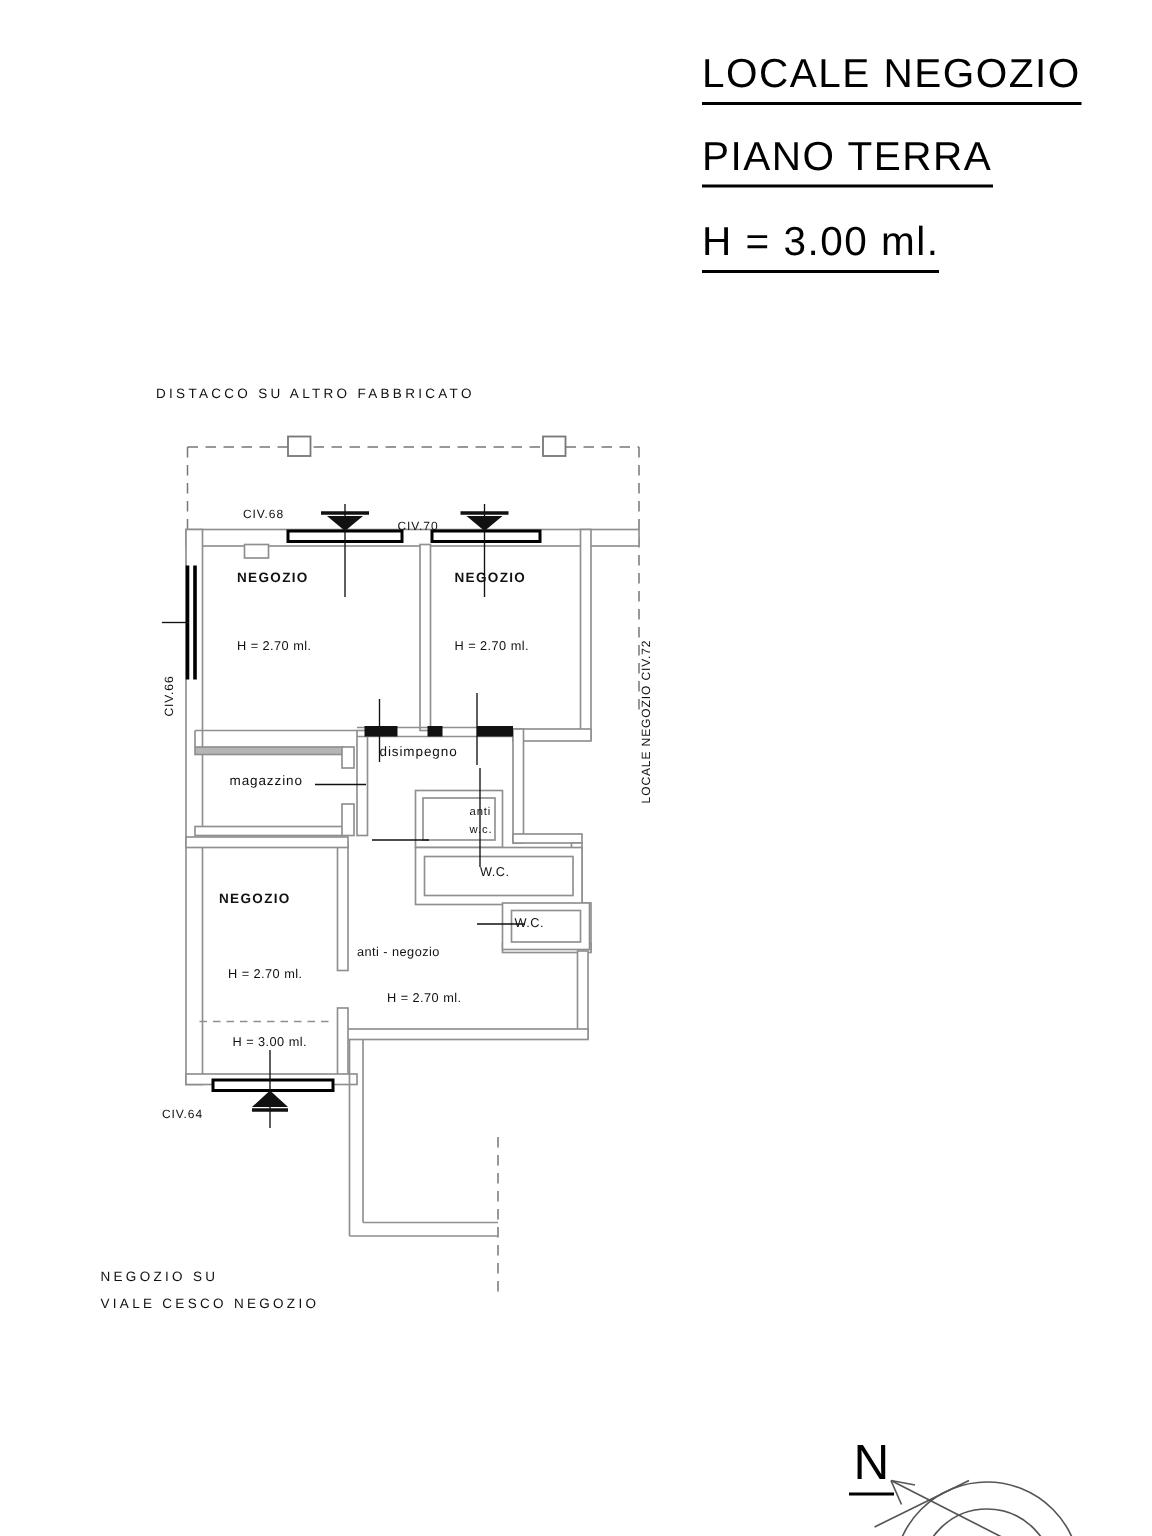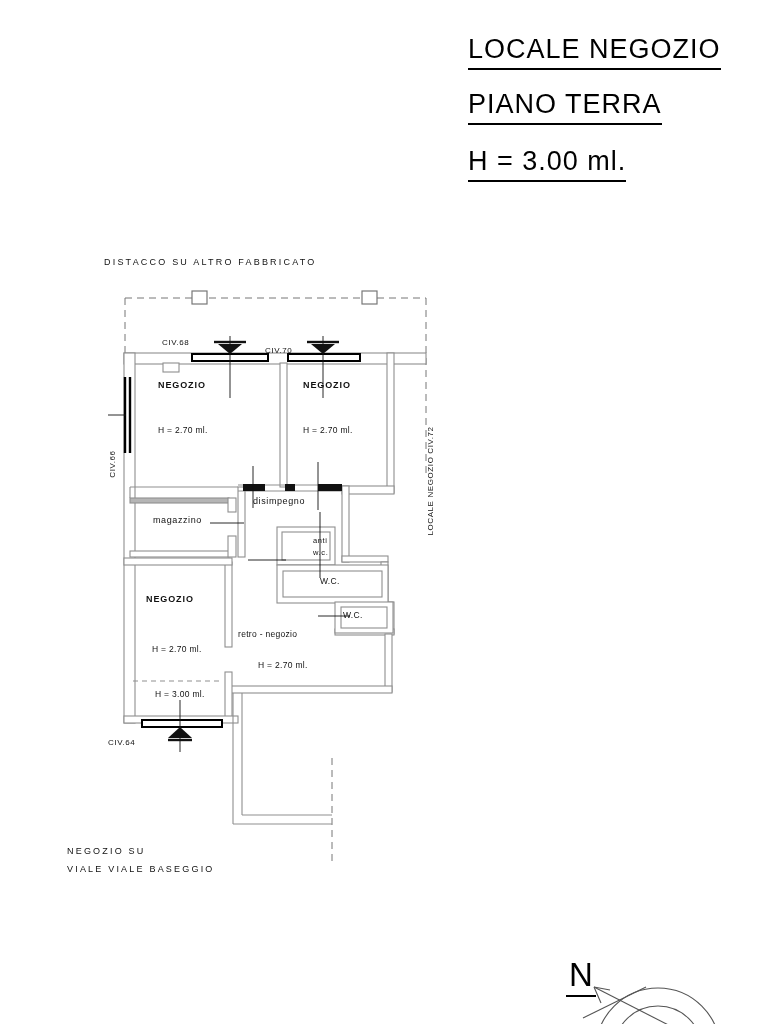--- a/index.html
+++ b/index.html
@@ -153,21 +153,21 @@
   <div class="lbl tiny" style="left:285px;top:537px">anti</div>
   <div class="lbl tiny" style="left:285px;top:549px">w.c.</div>
 
   <div class="lbl h-note" style="left:320px;top:577px">W.C.</div>
   <div class="lbl h-note" style="left:343px;top:611px">W.C.</div>
 
   <div class="lbl room" style="left:146px;top:595px">NEGOZIO</div>
   <div class="lbl h-note" style="left:152px;top:645px">H = 2.70 ml.</div>
   <div class="lbl h-note" style="left:155px;top:690px">H = 3.00 ml.</div>
 
-  <div class="lbl h-note" style="left:238px;top:630px">retro - negozio</div>
+  <div class="lbl h-note" style="left:238px;top:630px">anti - negozio</div>
   <div class="lbl h-note" style="left:258px;top:661px">H = 2.70 ml.</div>
 
   <div class="lbl spaced" style="left:67px;top:847px">NEGOZIO SU</div>
-  <div class="lbl spaced" style="left:67px;top:865px">VIALE VIALE BASEGGIO</div>
+  <div class="lbl spaced" style="left:67px;top:865px">VIALE CESCO NEGOZIO</div>
 
   <div class="north">N</div>
 
 </div>
 
 </body></html>

